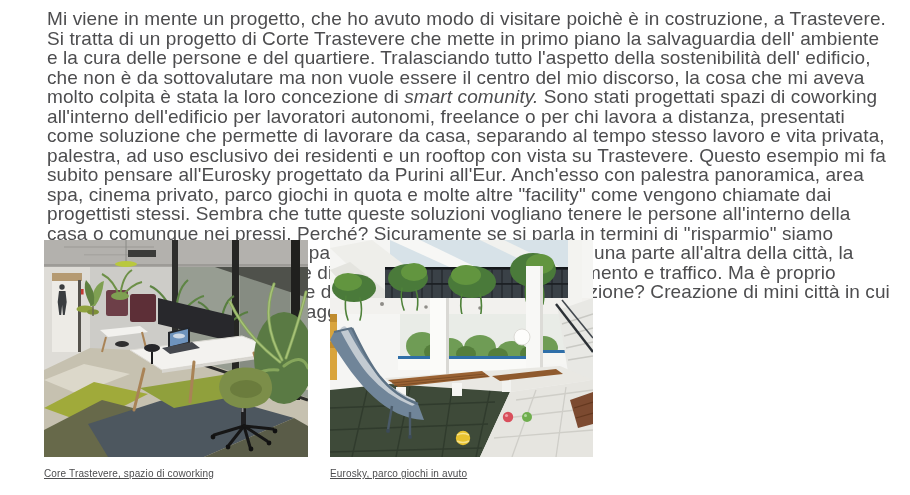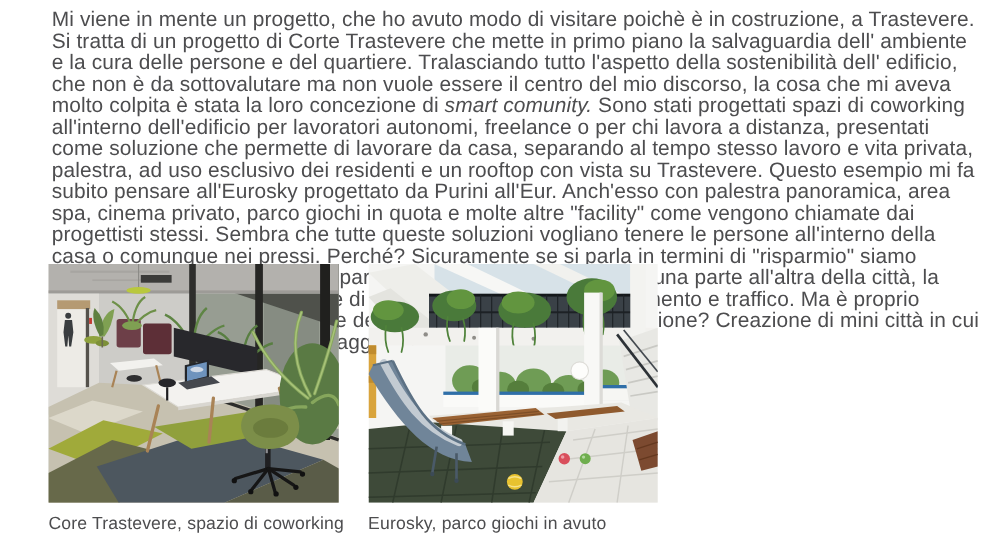--- a/index.html
+++ b/index.html
@@ -29,23 +29,24 @@
     left: 44px;
     top: 240px;
     display: flex;
     gap: 22px;
     align-items: flex-start;
   }
   figure { margin: 0; }
   figure svg { display: block; }
   figcaption {
     margin-top: 11px;
-    font-size: 16px;
+    font-size: 10px;
     letter-spacing: 0.15px;
     color: #4d4d4f;
+    text-decoration: underline;
   }
 </style>
 </head>
 <body>
 
 <div class="page">
 
   <p class="article-text"><span>Mi viene in mente un progetto, che ho avuto modo di visitare poichè è in costruzione, a Trastevere. Si tratta di un progetto di Corte Trastevere che mette in primo piano la salvaguardia dell' ambiente e la cura delle persone e del quartiere. Tralasciando tutto l'aspetto della sostenibilità dell' edificio, che non è da sottovalutare ma non vuole essere il centro del mio discorso, la cosa che mi aveva molto colpita è stata la loro concezione di </span><em>smart comunity.</em><span>  Sono stati progettati spazi di coworking all'interno dell'edificio per lavoratori autonomi, freelance o per chi lavora a distanza, presentati come soluzione che permette di lavorare da casa, separando al tempo stesso lavoro e vita privata, palestra, ad uso esclusivo dei residenti e un rooftop con vista su Trastevere. Questo esempio mi fa subito pensare all'Eurosky progettato da Purini all'Eur. Anch'esso con palestra panoramica, area spa, cinema privato, parco giochi in quota e molte altre "facility" come vengono chiamate dai progettisti stessi. Sembra che tutte queste soluzioni vogliano tenere le persone all'interno della casa o comunque nei pressi. Perché? Sicuramente se si parla in termini di "risparmio" siamo sicuramente avvantaggiati. Risparmio il tempo per spostarmi da una parte all'altra della città, la benzina della mia automobile e di conseguenza riduco l'inquinamento e traffico. Ma è proprio questa la risposta alle esigenze della nuova società dell'informazione? Creazione di mini città in cui tutto è facilmente reperibile e raggiungibile?</span></p>
 
   <div class="figures-row">

